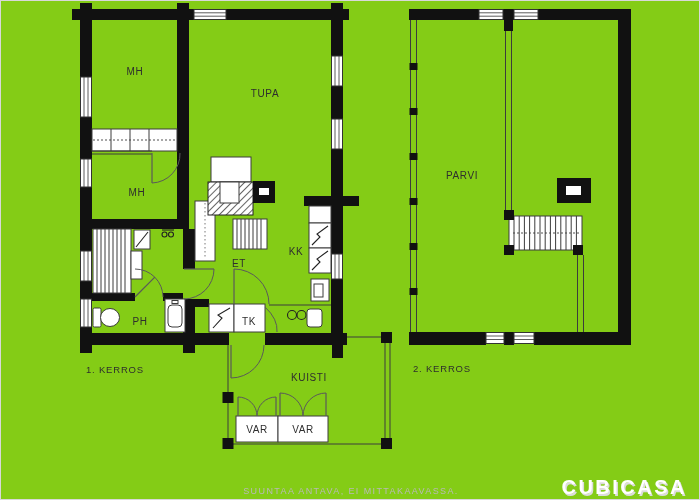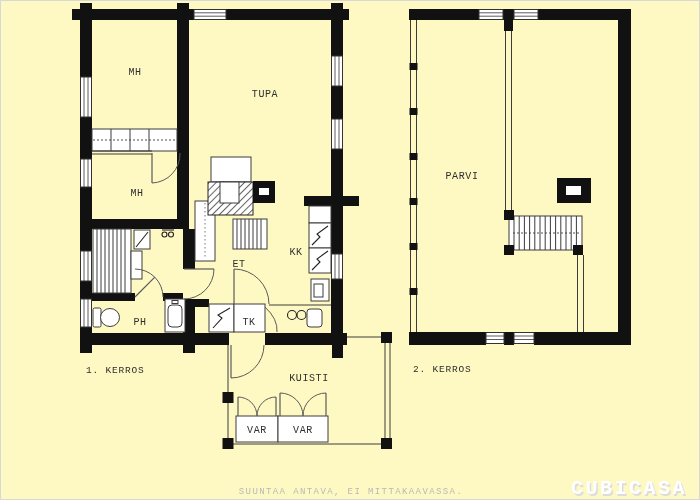--- a/index.html
+++ b/index.html
@@ -1,24 +1,24 @@
 <!DOCTYPE html>
 <html><head>
 <meta charset="utf-8">
 <title>Floor Plan</title>
 <style>
   html,body{margin:0;padding:0;background:#ffffff;}
   .frame{
     position:relative;
     width:700px;height:500px;
-    background:#fef9c3;
+    background:#84cc16;
     border:1px solid #d8d8d8;
     box-sizing:border-box;
     overflow:hidden;
-    font-family:Liberation Mono, monospace;
+    font-family:Liberation Sans, sans-serif;
   }
   svg{display:block;}
   .wall{fill:#111111;stroke:none;}
   .thin{stroke:#3c3c3c;stroke-width:1;fill:none;}
   .thin-f{stroke:#3c3c3c;stroke-width:1;fill:#ffffff;}
   .arc{stroke:#5a5a5a;stroke-width:1;fill:none;}
   .leaf{stroke:#5a5a5a;stroke-width:1.2;fill:none;}
   .winbox{fill:#ffffff;stroke:#333333;stroke-width:1;}
   .winline{stroke:#333333;stroke-width:0.8;}
   .room-label{font-size:10px;letter-spacing:0.6px;fill:#2e2e2e;}

